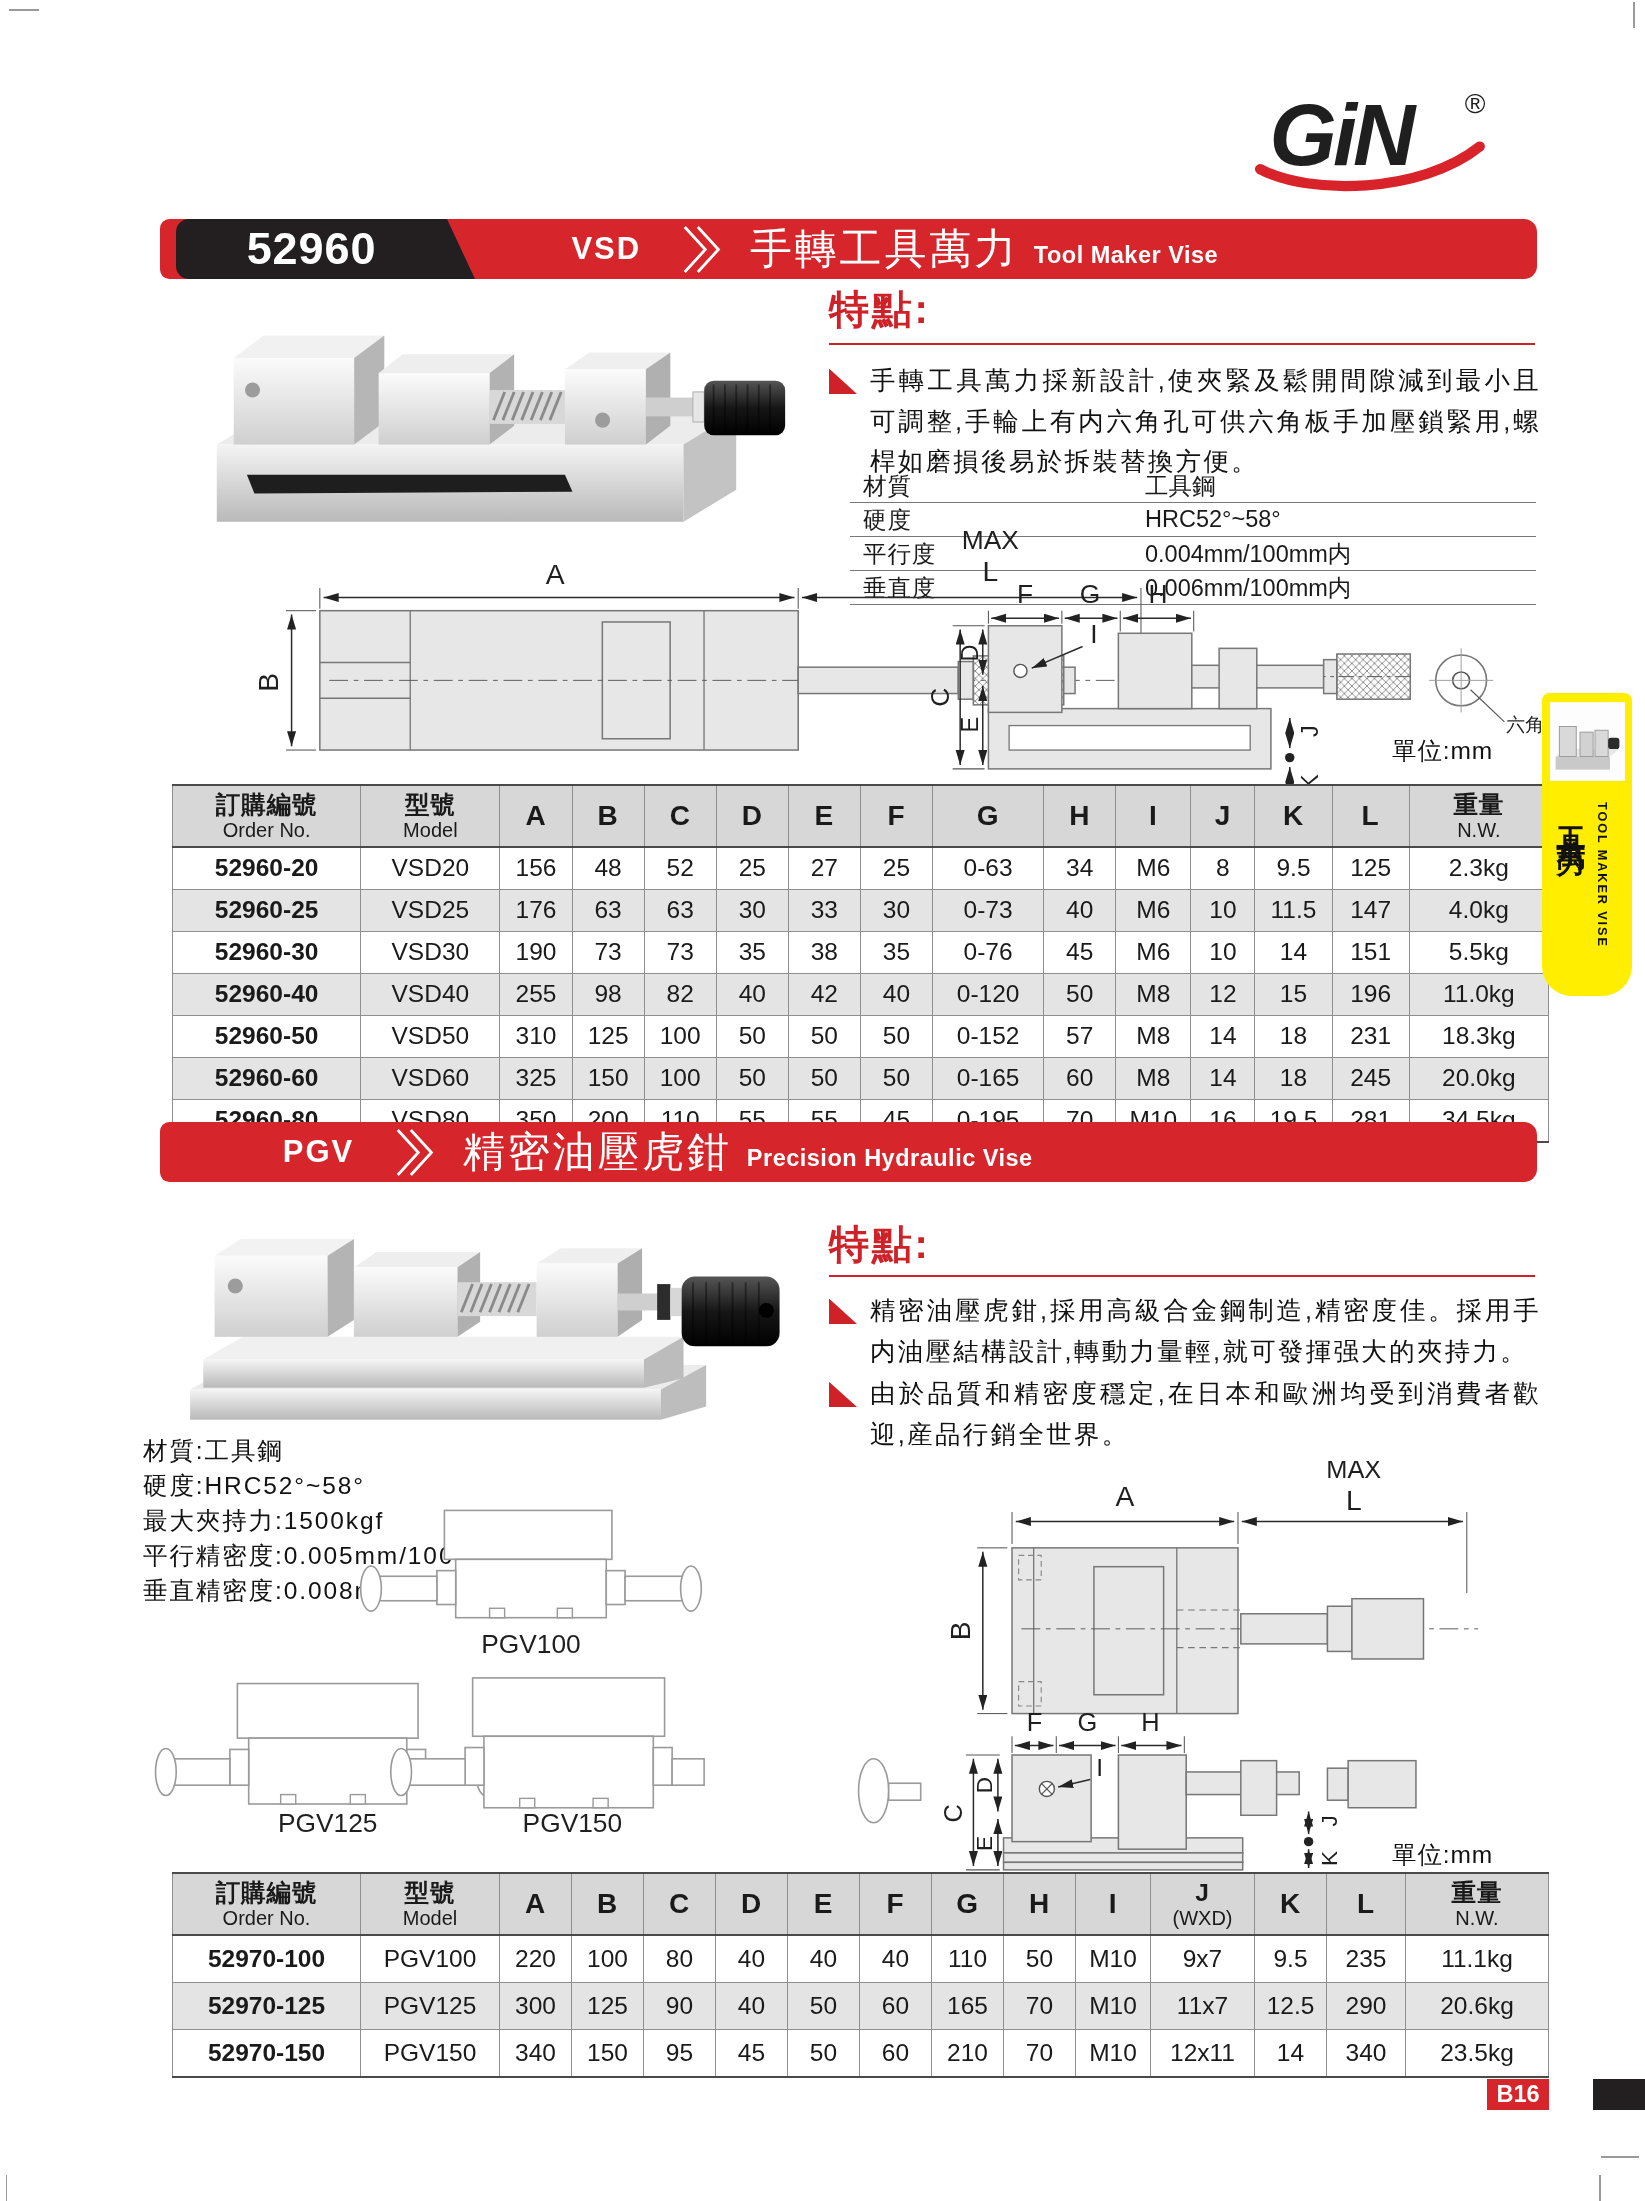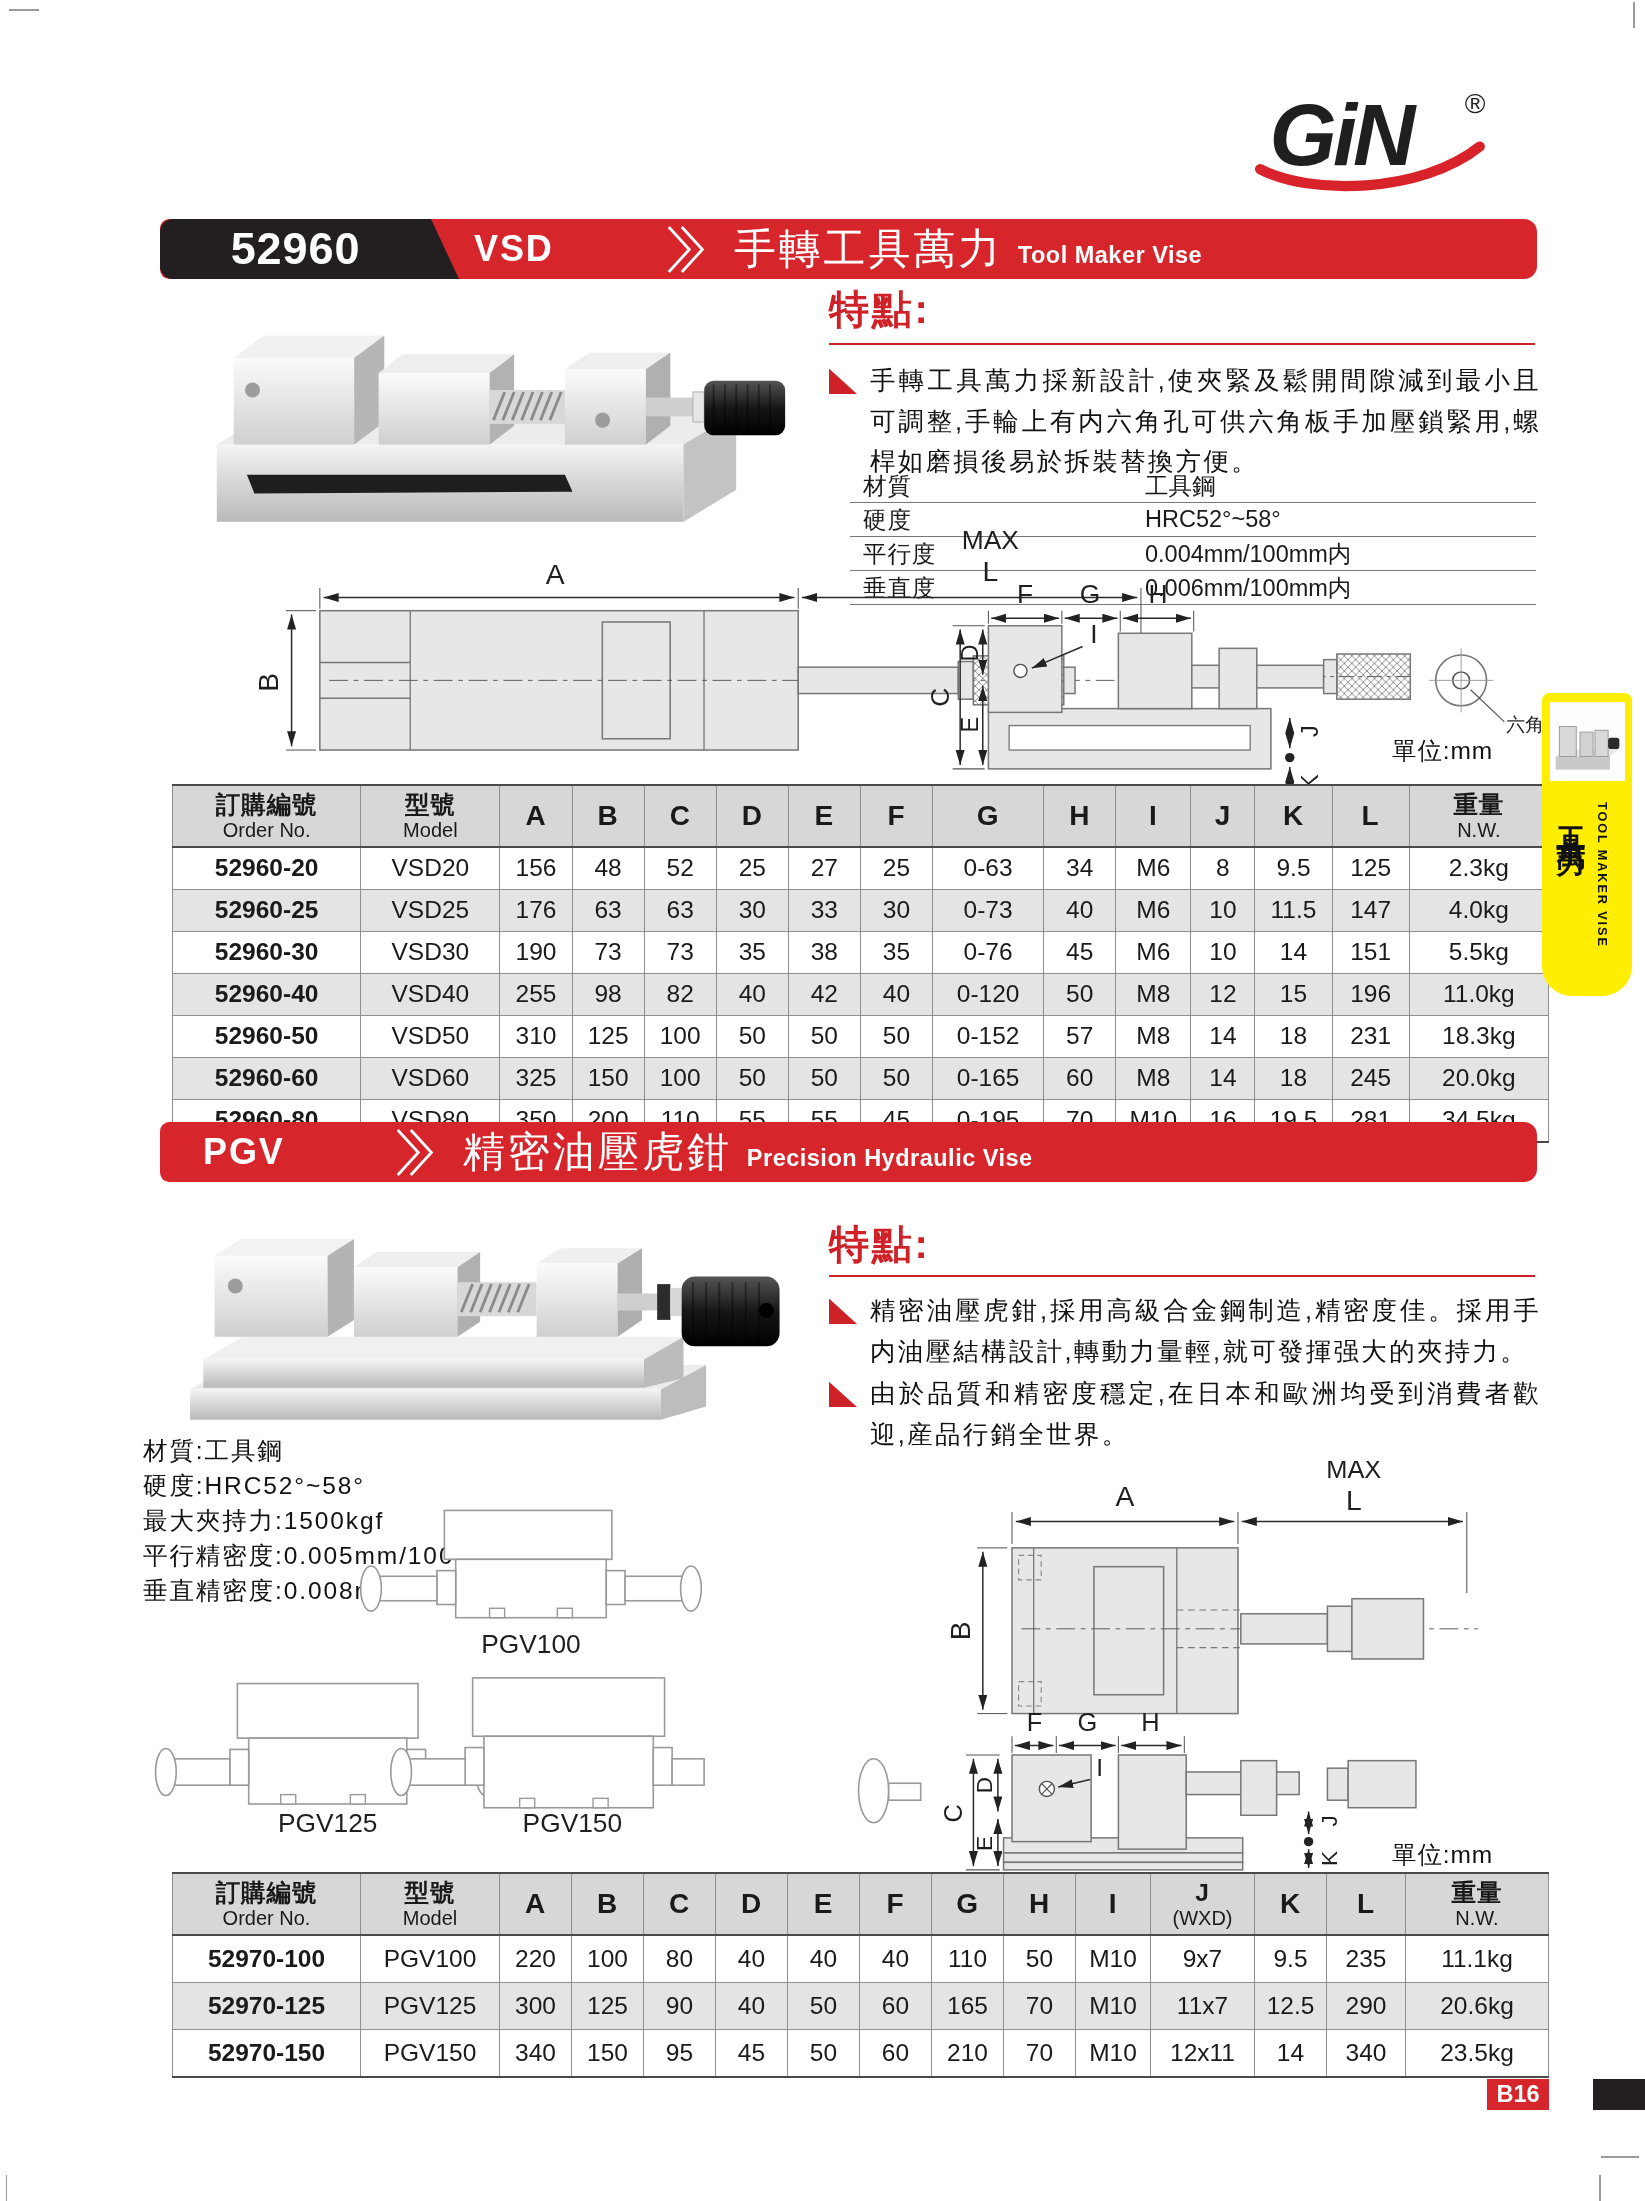--- a/index.html
+++ b/index.html
@@ -9,24 +9,24 @@
 
   
   .crop{position:absolute;background:#9a9a9a;}
 
   
   .logo-svg text{font-family:"Liberation Sans",sans-serif;}
 
   
   .banner{position:absolute;height:60px;background:#d6252b;border-radius:9.4px 13px 13px 9.4px;display:flex;align-items:center;}
   .b-black{position:relative;flex:0 0 auto;width:271px;height:100%;background:#231f20;border-radius:13px 0 0 13px;
-           display:flex;align-items:center;justify-content:center;color:#fff;font-size:45px;font-weight:bold;letter-spacing:0.9px;}
+           display:flex;align-items:center;justify-content:center;color:#fff;font-size:45px;font-weight:bold;letter-spacing:0.9px;margin-left:16px;}
   .b-black::after{content:"";position:absolute;right:-28px;top:0;width:0;height:0;
            border-bottom:60px solid #231f20;border-right:28px solid transparent;}
-  .b-series{width:151px;margin-left:43px;text-align:left;color:#fff;font-size:36px;font-weight:bold;letter-spacing:1.9px;}
+  .b-series{width:151px;margin-left:43px;text-align:right;color:#fff;font-size:31px;font-weight:bold;letter-spacing:1.9px;}
   .b-chev{margin-left:40px;flex:0 0 auto;}
   .b-title{margin-left:26px;color:#fff;display:flex;align-items:baseline;white-space:nowrap;}
   .b-title .zh{font-size:42px;letter-spacing:2.8px;}
   .b-title .en{font-size:23.5px;font-weight:bold;margin-left:15px;letter-spacing:0.5px;}
 
   
   .feat-title{position:absolute;color:#cf2128;font-size:40px;font-weight:bold;letter-spacing:2.8px;}
   .feat-rule{position:absolute;height:1.9px;background:#cf2128;}
   .bullet{position:relative;padding-left:41px;font-size:25.4px;line-height:1.6;letter-spacing:2.4px;color:#121212;text-align:justify;}
   .bullet::before{content:"";position:absolute;left:0;top:8.5px;width:28px;height:25.4px;background:#cf2128;

